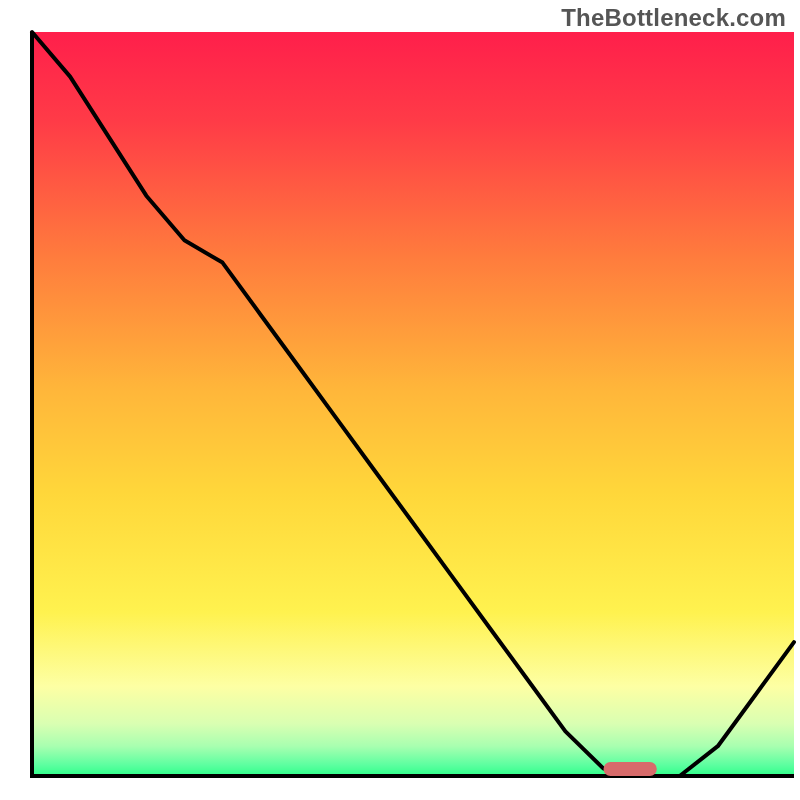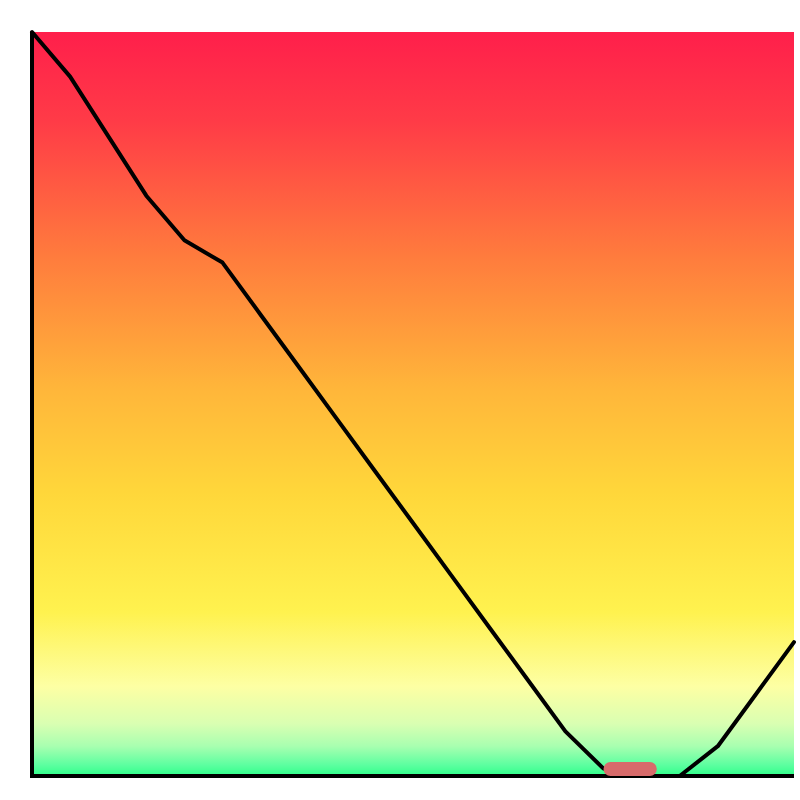--- a/index.html
+++ b/index.html
@@ -31,20 +31,21 @@
     top: 0;
     left: 0;
     width: 800px;
     height: 800px;
   }
 </style>
 </head>
 <body>
 
 <div class="chart-container">
+  <div class="watermark">TheBottleneck.com</div>
 
   <svg class="plot" viewBox="0 0 800 800">
     <defs>
       <linearGradient id="bg-grad" x1="0" y1="0" x2="0" y2="1">
         <stop offset="0%" stop-color="#ff1f4b"></stop>
         <stop offset="12%" stop-color="#ff3b47"></stop>
         <stop offset="30%" stop-color="#ff7b3d"></stop>
         <stop offset="48%" stop-color="#ffb63a"></stop>
         <stop offset="62%" stop-color="#ffd73a"></stop>
         <stop offset="78%" stop-color="#fff24f"></stop>

